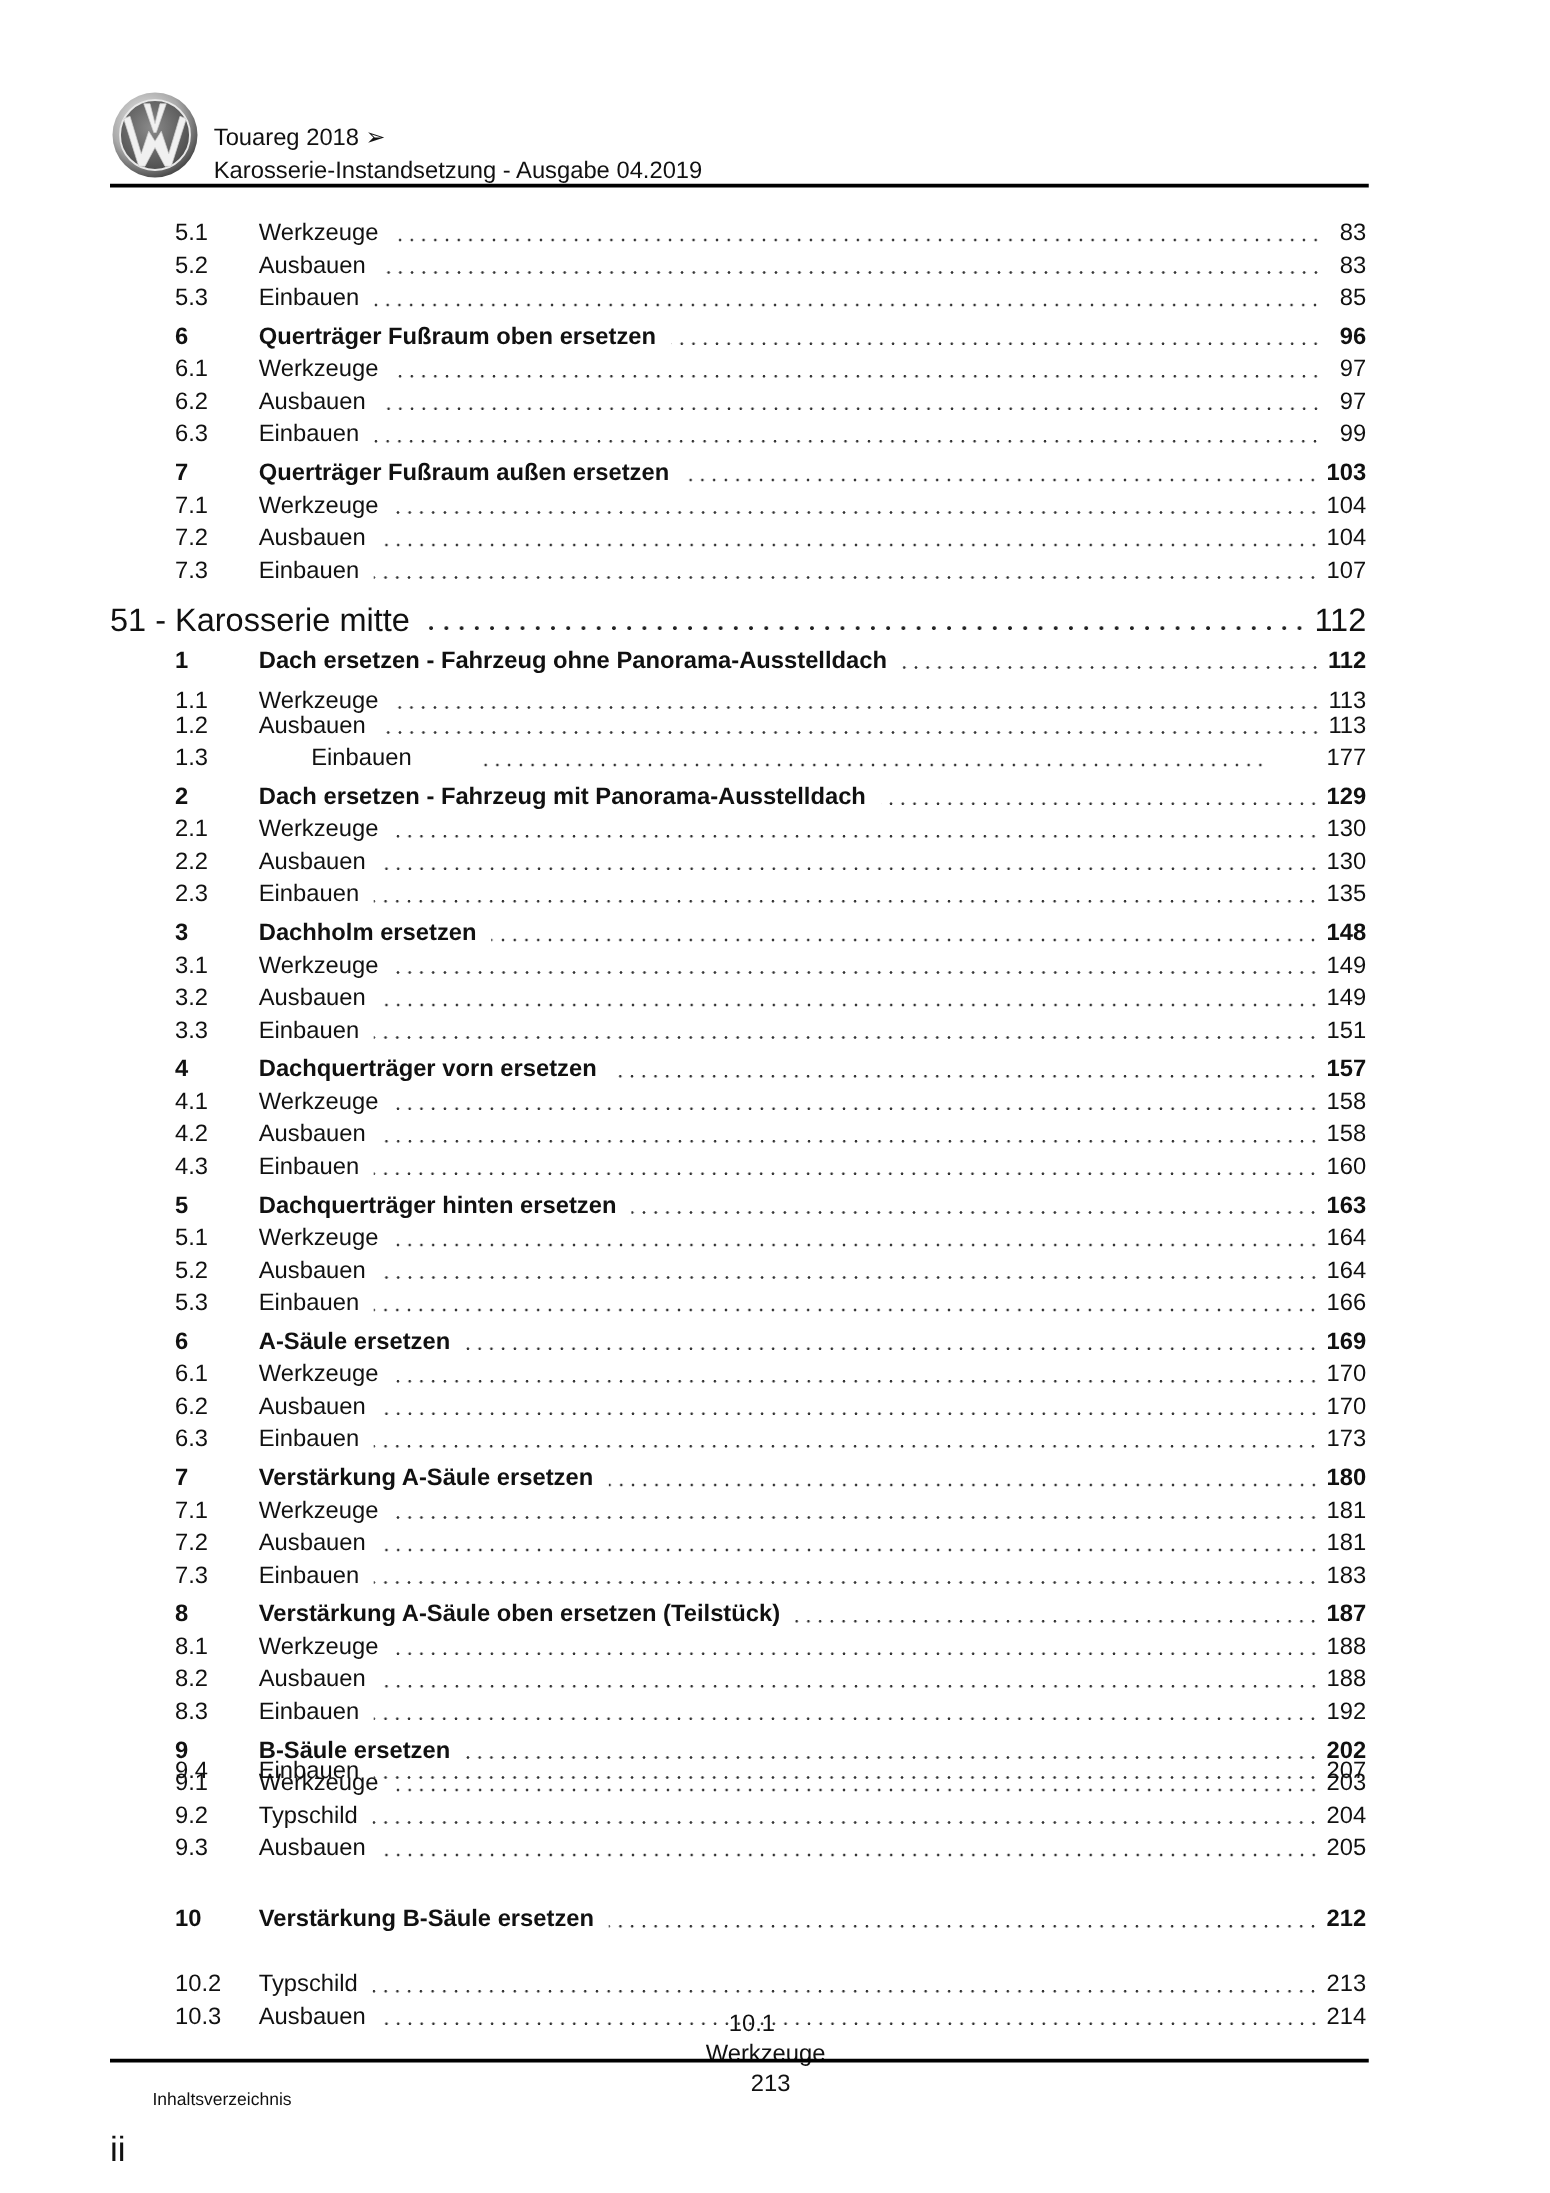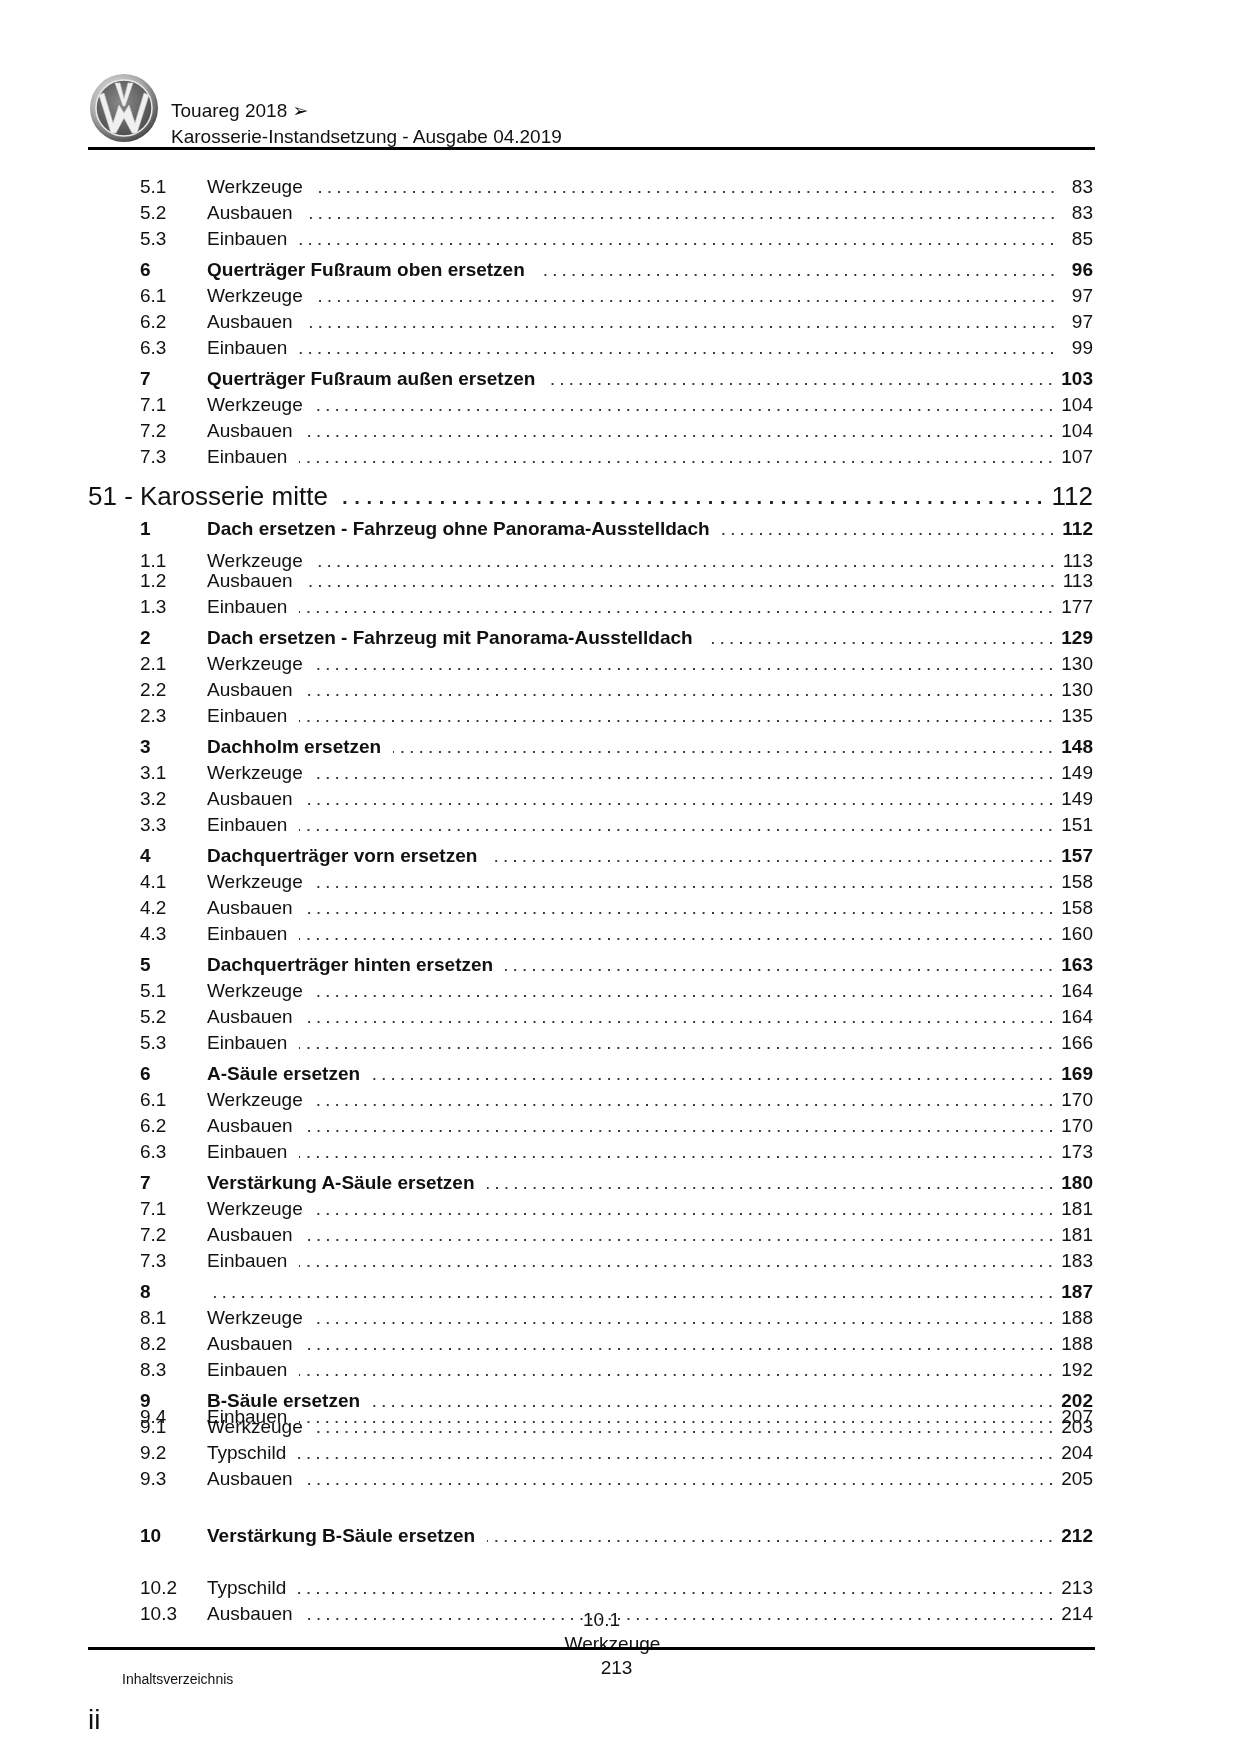--- a/index.html
+++ b/index.html
@@ -138,21 +138,21 @@
       <span class="title">Werkzeuge</span>
       <span class="leader"></span>
       <span class="page">113</span>
     </div>
     <div class="row sub" style="top: 569px;">
       <span class="num">1.2</span>
       <span class="title">Ausbauen</span>
       <span class="leader"></span>
       <span class="page">113</span>
     </div>
-    <div class="row sub" style="top: 595px;">
+    <div class="row sub" style="top: 595px; gap: 42px;">
       <span class="num">1.3</span>
       <span class="title">Einbauen</span>
       <span class="leader"></span>
       <span class="page">177</span>
     </div>
     <div class="row section" style="top: 626px;">
       <span class="num">2</span>
       <span class="title">Dach ersetzen - Fahrzeug mit Panorama-Ausstelldach</span>
       <span class="leader"></span>
       <span class="page">129</span>
@@ -290,20 +290,21 @@
       <span class="page">181</span>
     </div>
     <div class="row sub" style="top: 1249px;">
       <span class="num">7.3</span>
       <span class="title">Einbauen</span>
       <span class="leader"></span>
       <span class="page">183</span>
     </div>
     <div class="row section" style="top: 1280px;">
       <span class="num">8</span>
+      <span class="title">Verstärkung A-Säule oben ersetzen (Teilstück)</span>
       <span class="leader"></span>
       <span class="page">187</span>
     </div>
     <div class="row sub" style="top: 1306px;">
       <span class="num">8.1</span>
       <span class="title">Werkzeuge</span>
       <span class="leader"></span>
       <span class="page">188</span>
     </div>
     <div class="row sub" style="top: 1332px;">

